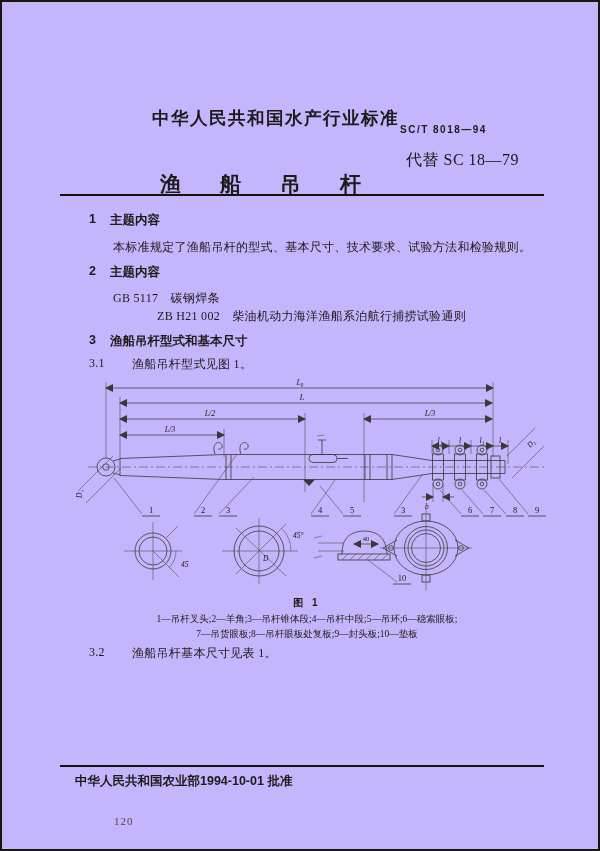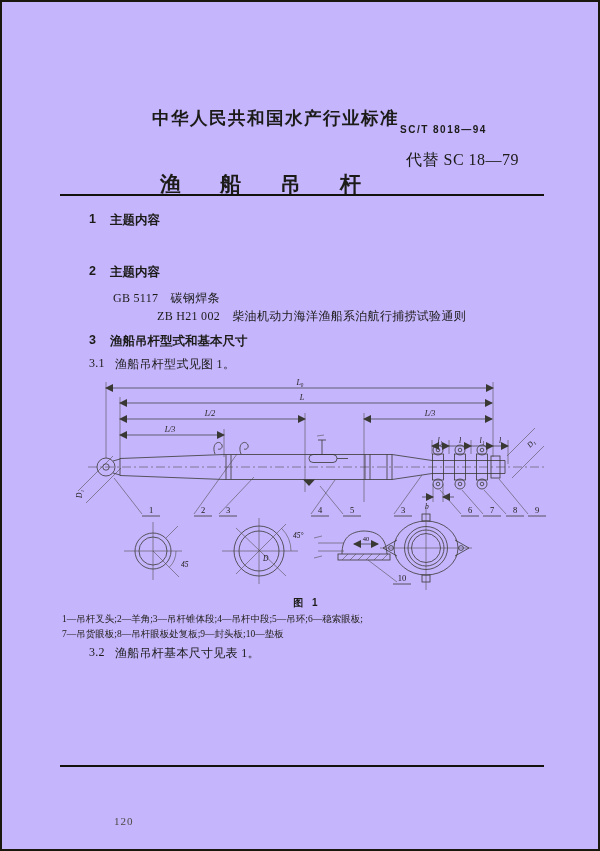--- a/index.html
+++ b/index.html
@@ -15,24 +15,24 @@
     font-weight:bold;font-size:10px;letter-spacing:1.5px;}
   .hdr-title{left:158px;top:140px;font-family:"Liberation Sans",sans-serif;
     font-weight:bold;font-size:21px;letter-spacing:9px;margin-top:28px;}
   .hdr-replaces{left:404px;top:148px;font-size:16px;letter-spacing:.5px;}
   .rule{background:#14120c;height:2px;}
   .rule1{left:58px;top:192px;width:484px;}
   .rule2{left:58px;top:763px;width:484px;}
   .sec-h{font-family:"Liberation Sans",sans-serif;font-weight:bold;font-size:12.5px;
     display:flex;gap:14px;}
   .body-t{font-size:12px;letter-spacing:.3px;}
-  .sub-row{display:flex;gap:10px;font-size:12px;letter-spacing:.3px;}
+  .sub-row{display:flex;gap:27px;font-size:12px;letter-spacing:.3px;}
   .fig-caption{left:60px;top:594px;width:490px;text-align:center;font-size:10px;
     font-family:"Liberation Sans",sans-serif;font-weight:bold;letter-spacing:3px;}
-  .legend{left:60px;top:611px;width:490px;text-align:left;font-size:9.5px;color:#24221d;}
+  .legend{left:60px;top:611px;width:490px;text-align:center;font-size:9.5px;color:#24221d;}
   .legend2{top:626px;}
   .foot-l{left:73px;top:771px;font-family:"Liberation Sans",sans-serif;font-weight:bold;font-size:12.5px;}
   .foot-r{left:300px;top:768px;width:235px;text-align:right;
     font-family:"Liberation Sans",sans-serif;font-weight:bold;font-size:15px;letter-spacing:1px;}
   .pageno{left:112px;top:813px;font-size:11px;color:#4c4a43;letter-spacing:1px;text-align:right;}
   svg .ln{stroke:#3a3833;stroke-width:0.8;fill:none;}
   svg .thin{stroke:#4a4842;stroke-width:0.55;fill:none;}
   svg .dim{stroke:#3a3833;stroke-width:0.7;fill:none;}
   svg text{fill:#22201b;font-family:"Liberation Serif",serif;}
   svg .dl{font-size:8px;font-style:italic;text-anchor:middle;}
@@ -47,20 +47,21 @@
   <div class="abs hdr-org">中华人民共和国水产行业标准</div>
   <div class="abs hdr-code">SC/T 8018—94</div>
   <div class="abs hdr-title">渔　船　吊　杆</div>
   <div class="abs hdr-replaces">代替 SC 18—79</div>
   <div class="abs rule rule1"></div>
 
   <div class="abs sec-h" style="left:87px;top:210px;">
     <span>1</span>
     <span>主题内容</span>
   </div>
+  <div class="abs body-t" style="left:111px;top:237px;width:430px;">本标准规定了渔船吊杆的型式、基本尺寸、技术要求、试验方法和检验规则。</div>
 
   <div class="abs sec-h" style="left:87px;top:262px;">
     <span>2</span>
     <span>主题内容</span>
   </div>
   <div class="abs body-t" style="left:111px;top:288px;">GB 5117　碳钢焊条</div>
   <div class="abs body-t" style="left:111px;top:306px;margin-left:44px;">ZB H21 002　柴油机动力海洋渔船系泊航行捕捞试验通则</div>
 
   <div class="abs sec-h" style="left:87px;top:331px;">
     <span>3</span>
@@ -284,15 +285,16 @@
   <div class="abs fig-caption">图 1</div>
   <div class="abs legend">1—吊杆叉头;2—羊角;3—吊杆锥体段;4—吊杆中段;5—吊环;6—稳索眼板;</div>
   <div class="abs legend legend2">7—吊货眼板;8—吊杆眼板处复板;9—封头板;10—垫板</div>
 
   <div class="abs sub-row" style="left:87px;top:643px;">
     <span>3.2</span>
     <span>渔船吊杆基本尺寸见表 1。</span>
   </div>
 
   <div class="abs rule rule2"></div>
+  <div class="abs foot-l">中华人民共和国农业部1994-10-01 批准</div>
   <div class="abs pageno">120</div>
 
 </div>
 
 </body></html>

